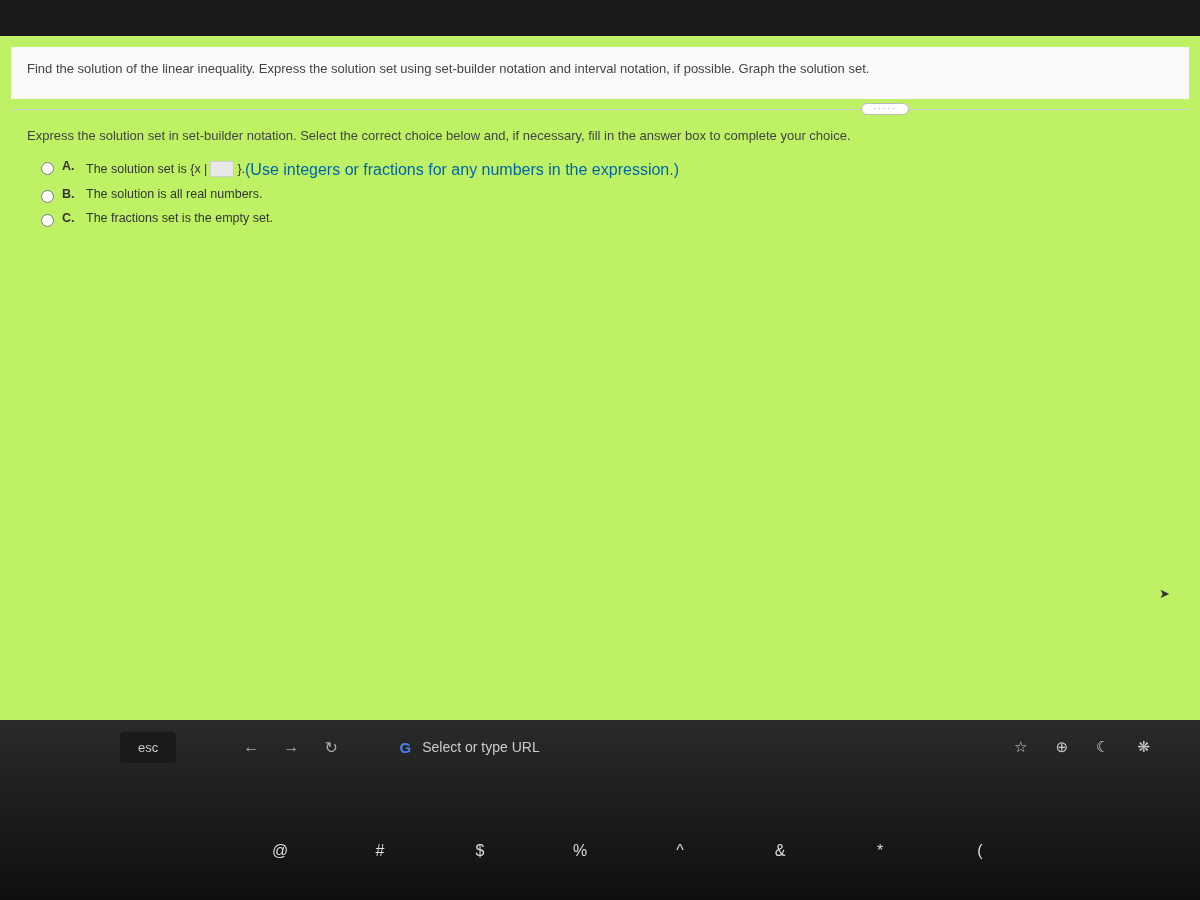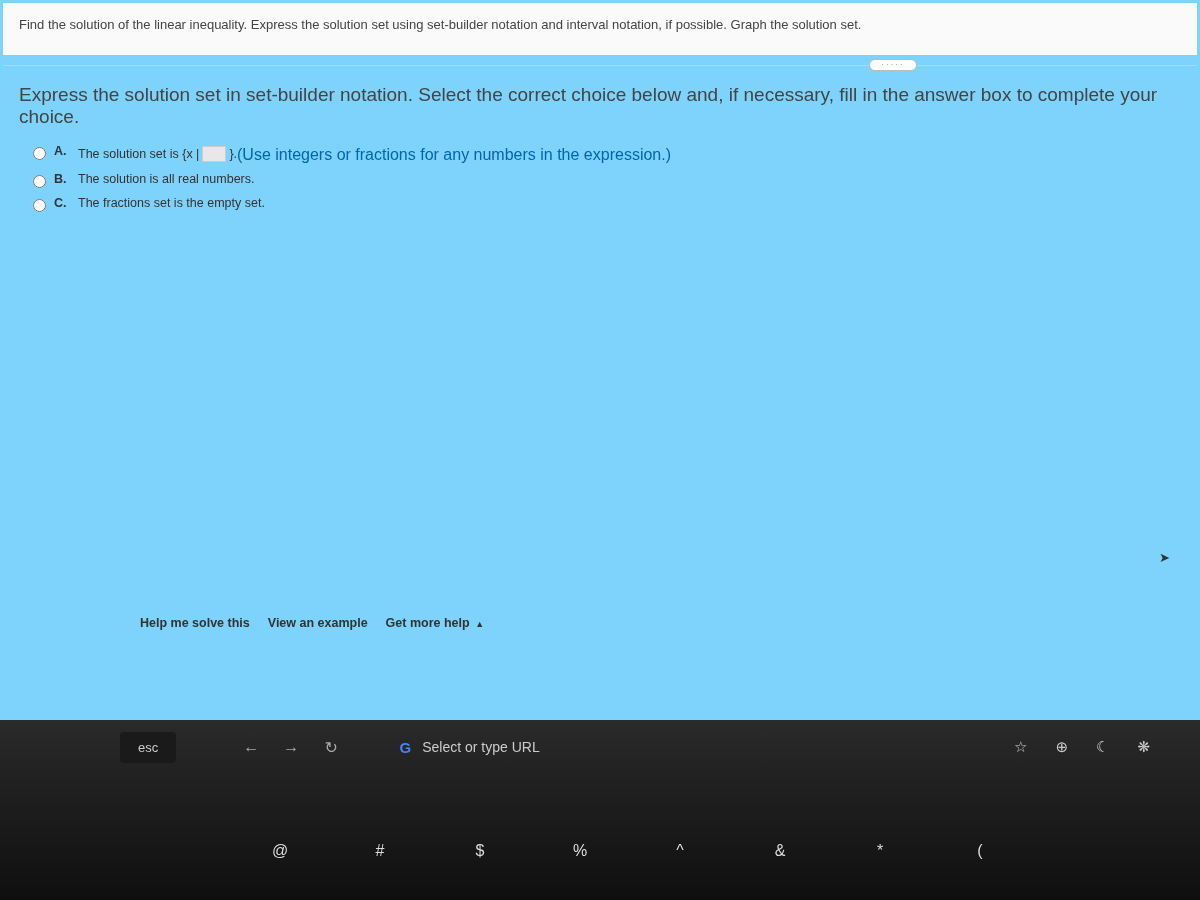--- a/index.html
+++ b/index.html
@@ -9,25 +9,26 @@
     }
     body {
       font-family: Arial, Helvetica, sans-serif;
       background: #1a1a1a;
       width: 1200px;
       height: 900px;
       overflow: hidden;
       position: relative;
     }
     .screen-area {
-      background: #7dd3fc;
+      background: #bef264;
       width: 100%;
       height: 720px;
-      padding: 3px;
+      padding: 11px;
       position: relative;
+      margin-top: 36px;
     }
     .problem-container {
       background: #fafafa;
       padding: 12px 16px;
       font-size: 13px;
       color: #444;
     }
     .problem-statement {
       margin-bottom: 8px;
       line-height: 1.5;
@@ -56,21 +57,21 @@
       display: flex;
       justify-content: center;
       align-items: center;
       font-size: 8px;
       letter-spacing: 2px;
       color: #999;
       cursor: ns-resize;
     }
     .instruction {
       padding: 8px 16px;
-      font-size: 19px;
+      font-size: 13px;
       color: #444;
     }
     .choices {
       padding: 8px 30px;
     }
     .choice {
       display: flex;
       align-items: flex-start;
       margin-bottom: 8px;
       font-size: 12.5px;
@@ -253,28 +254,20 @@
       <input type="radio" name="answer" style="">
       <span class="choice-letter">C.</span>
       <div class="choice-content">
         <span>The fractions set is the empty set.</span>
       </div>
     </div>
   </div>
 
   <div class="cursor-arrow">➤</div>
 
-  <div class="help-bar">
-    <span class="help-link">Help me solve this</span>
-    <span class="help-link">View an example</span>
-    <span class="help-link">
-      <span>Get more help</span>
-      <span class="caret">▲</span>
-    </span>
-  </div>
 </div>
 
 <div class="laptop-bottom">
   <div class="browser-bar">
     <div class="esc-key">esc</div>
     <div style="width:40px"></div>
     <div class="nav-btn">←</div>
     <div class="nav-btn">→</div>
     <div class="nav-btn">↻</div>
     <div class="search-bar">

